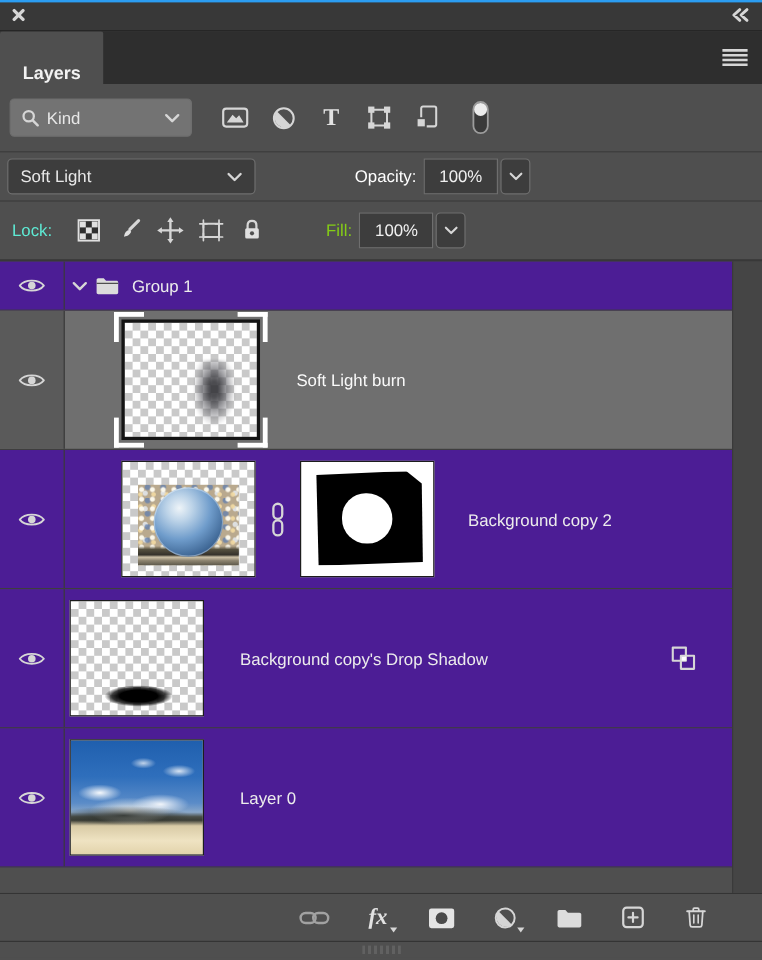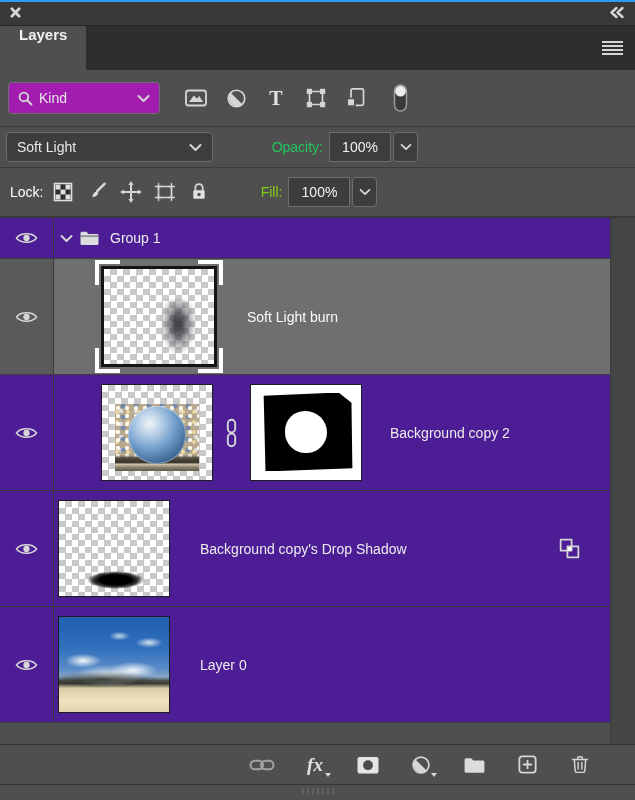--- a/index.html
+++ b/index.html
@@ -7,47 +7,47 @@
     font-family:"Liberation Sans",sans-serif;color:#dcdcdc;overflow:hidden;
     -webkit-font-smoothing:antialiased;}
   svg{display:block;}
   .ic{stroke:#d6d6d6;fill:none;stroke-linecap:round;stroke-linejoin:round;}
 
   
   .app-top{height:26px;background:#383838;border-bottom:1px solid #262626;
     display:flex;align-items:center;justify-content:space-between;padding:0 10px;position:relative;box-sizing:border-box;}
   .blue-edge{position:absolute;top:0;left:0;right:0;height:2px;background:#2b9df2;}
   .tab-row{height:44px;background:#2e2e2e;display:flex;align-items:stretch;justify-content:space-between;}
-  .tab{background:#4f4f4f;padding:0 19px;display:flex;align-items:flex-start;
+  .tab{background:#4f4f4f;padding:0 19px;display:flex;align-items:flex-end;
     font-size:15px;font-weight:bold;color:#f2f2f2;border-radius:2px 2px 0 0;cursor:default;}
   .menu-btn{display:flex;align-items:center;padding:0 12px;}
 
   
   .filter-row{height:57px;display:flex;align-items:center;padding:0 8px;border-bottom:1px solid #3c3c3c;box-sizing:border-box;}
-  .kind-select{width:152px;height:32px;background:#a21caf;border:1px solid #6e6e6e;border-radius:4px;
+  .kind-select{width:152px;height:32px;background:#737373;border:1px solid #6e6e6e;border-radius:4px;
     display:flex;align-items:center;padding:0 9px;box-sizing:border-box;margin-right:16px;}
   .kind-select span{font-size:14px;color:#e8e8e8;margin-left:6px;}
   .kind-select .chev{margin-left:auto;}
   .ficon{width:24px;height:26px;display:flex;align-items:center;justify-content:center;margin:0 8px;}
   .t-glyph{font-family:"Liberation Serif",serif;font-weight:bold;font-size:20px;color:#e2e2e2;line-height:1;}
 
   
   .blend-row{height:41px;display:flex;align-items:center;padding:0 6px;border-bottom:1px solid #3c3c3c;box-sizing:border-box;}
   .blend-select{width:207px;height:30px;background:#3d3d3d;border:1px solid #6e6e6e;border-radius:4px;
     display:flex;align-items:center;padding:0 10px;box-sizing:border-box;}
   .blend-select span{font-size:14px;color:#e8e8e8;}
   .blend-select .chev{margin-left:auto;}
-  .opacity-label{width:110px;text-align:right;font-size:14px;color:#22c55e;margin-right:6px;}
+  .opacity-label{width:110px;text-align:right;font-size:14px;color:#ffffff;margin-right:6px;padding-left:24px;}
   .val-ctrl{display:flex;gap:2px;align-items:center;}
   .val-box{width:62px;height:30px;background:#3d3d3d;border:1px solid #6e6e6e;border-radius:0;
     display:flex;align-items:center;justify-content:center;font-size:14px;color:#f0f0f0;box-sizing:border-box;}
   .val-arrow{width:25px;height:30px;background:#3d3d3d;border:1px solid #6e6e6e;border-radius:4px;
     display:flex;align-items:center;justify-content:center;box-sizing:border-box;}
   .lock-row{height:50px;display:flex;align-items:center;padding:0 10px;border-bottom:2px solid #383838;box-sizing:border-box;}
-  .lock-label{font-size:14px;color:#ffffff;margin-right:3px;}
+  .lock-label{font-size:14px;color:#5eead4;margin-right:14px;}
   .lkicon{width:26px;height:26px;display:flex;align-items:center;justify-content:center;margin:0 4px;}
   .fill-label{width:66px;text-align:right;font-size:14px;color:#84cc16;margin-right:6px;}
 
   
   .layers-area{height:526px;display:flex;}
   .rows-col{width:610px;display:flex;flex-direction:column;}
   .gutter{flex:1;background:#454545;border-left:1px solid #3a3a3a;}
   .lrow{display:flex;align-items:stretch;border-bottom:1px solid #3e3e3e;background:#4c1d95;}
   .lrow.selected{background:#6f6f6f;}
   .lrow.selected .lname{color:#fafafa;}

